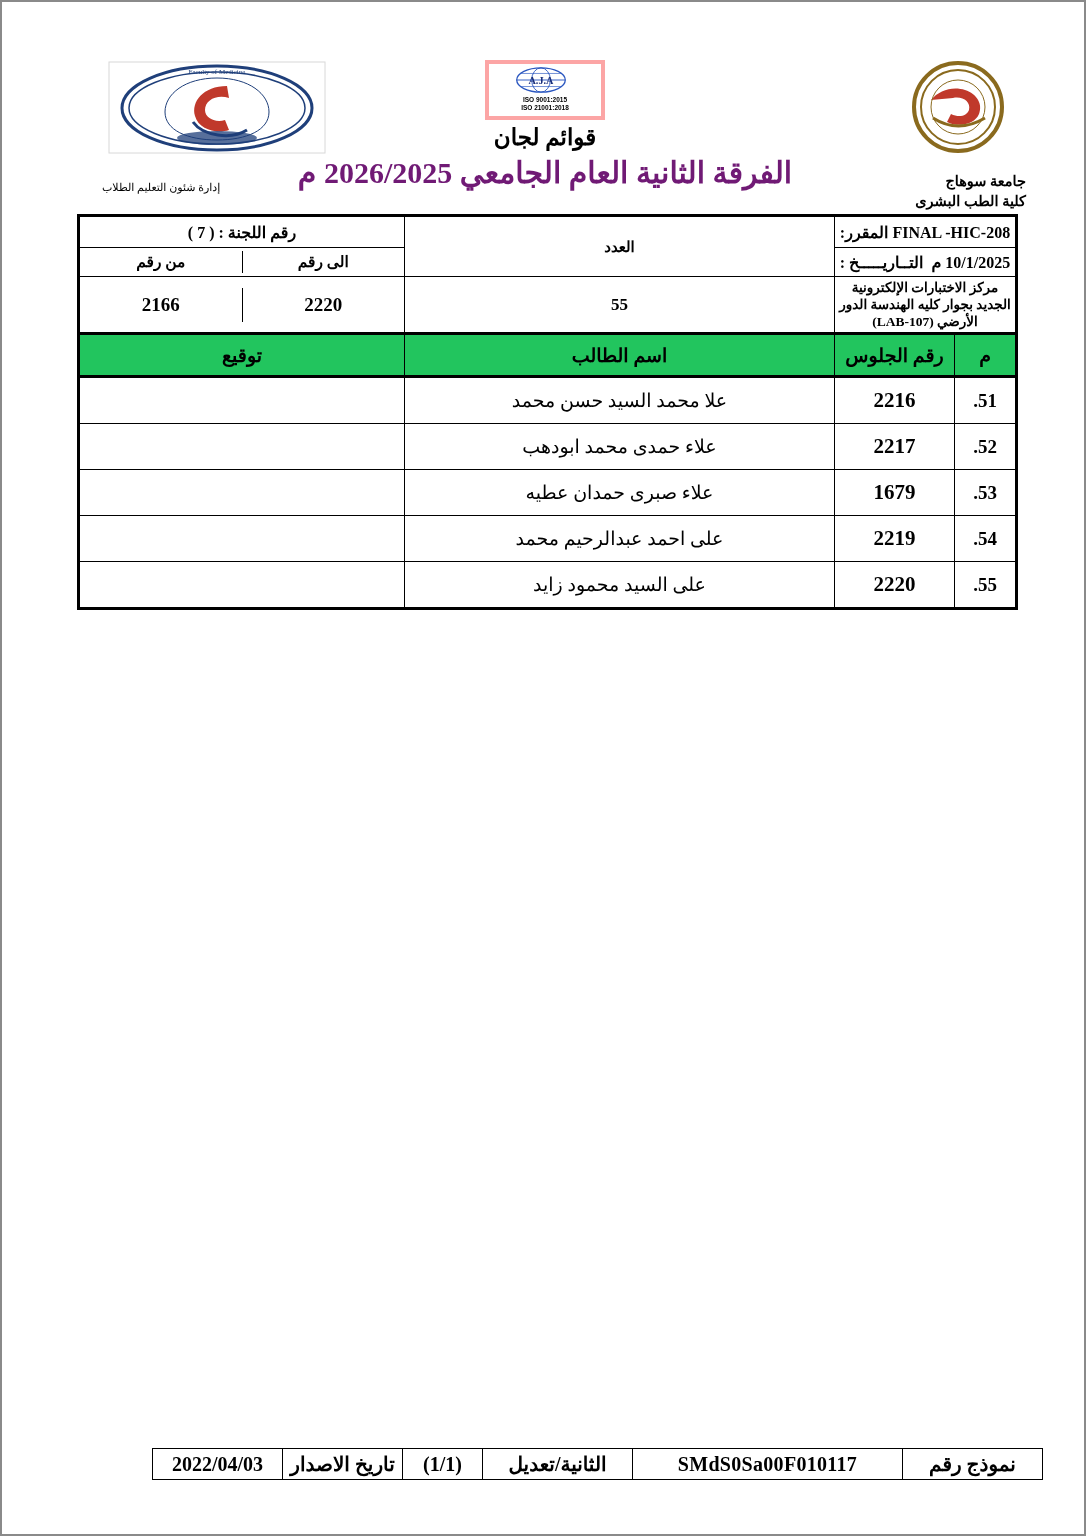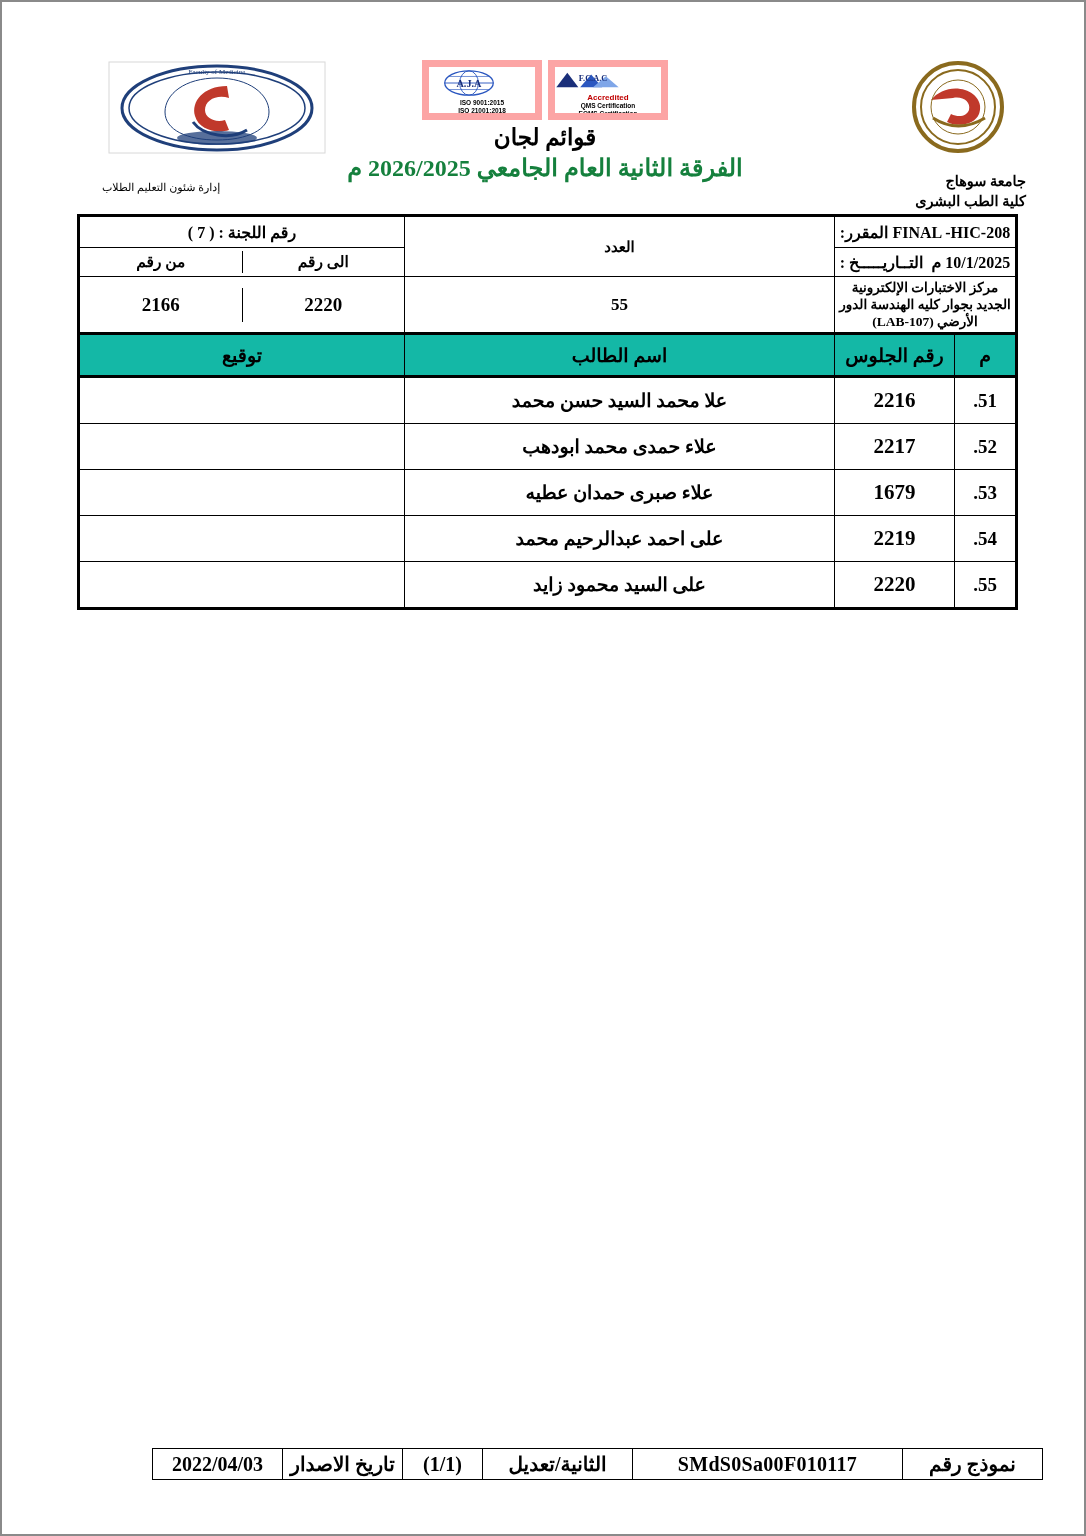--- a/index.html
+++ b/index.html
@@ -54,23 +54,23 @@
     left: 50%;
     transform: translateX(-50%);
     top: 28px;
     width: 280px;
     height: 60px;
     display: flex;
     gap: 6px;
     justify-content: center;
   }
   .cert-box {
-    border: 7px solid #fca5a5;
+    border: 4px solid #fca5a5;
     box-sizing: border-box;
-    padding: 2px 10px;
+    padding: 2px 4px;
     text-align: center;
     font-size: 7px;
     line-height: 1.15;
     color: #1a2f7a;
     font-weight: bold;
     width: 120px;
     position: relative;
     overflow: hidden;
   }
   .cert-box .cert-red {
@@ -93,23 +93,23 @@
   }
   .title-1 {
     font-family: "Liberation Serif", serif;
     font-size: 23px;
     font-weight: bold;
     color: #000;
     line-height: 1.25;
   }
   .title-2 {
     font-family: "Liberation Serif", serif;
-    font-size: 24px;
-    font-weight: bold;
-    color: #15803d;
+    font-size: 30px;
+    font-weight: bold;
+    color: #701a75;
     line-height: 1.3;
   }
   .dept-left {
     position: absolute;
     left: 60px;
     top: 149px;
     font-size: 11px;
     font-weight: normal;
     font-family: "Liberation Serif", serif;
   }
@@ -171,21 +171,21 @@
   }
   .cell-numlabel {
     font-size: 15.5px;
     font-weight: bold;
   }
   .cell-numval {
     font-size: 19px;
     font-weight: bold;
   }
   .hdr-row td {
-    background: #14b8a6;
+    background: #22c55e;
     font-size: 19px;
     font-weight: bold;
     height: 36px;
     border-top: 3px solid #000;
     border-bottom: 3px solid #000;
   }
   .data-row td {
     height: 41px;
   }
   .c-m {
@@ -193,21 +193,21 @@
     font-weight: bold;
     font-family: "Liberation Serif", serif;
   }
   .c-seat {
     font-size: 21px;
     font-weight: bold;
     font-family: "Liberation Serif", serif;
   }
   .c-name {
     font-size: 19px;
-    font-weight: bold;
+    font-weight: normal;
     font-family: "Liberation Serif", serif;
     text-align: center;
   }
   .c-sign { }
 
   
   .footer-table {
     position: absolute;
     bottom: 28px;
     left: 110px;
@@ -245,32 +245,20 @@
           <ellipse cx="110" cy="48" rx="88" ry="36" fill="none" stroke="#1f3f7a" stroke-width="1.5"></ellipse>
           <path d="M110 18 C 78 18 58 34 58 52 C 58 70 80 80 110 80 C 140 80 162 70 162 52 C 162 34 142 18 110 18 Z" fill="#ffffff" stroke="#1f3f7a" stroke-width="1"></path>
           <path d="M120 26 C 96 26 84 42 88 56 C 92 70 110 74 122 70 L 118 60 C 108 63 98 58 98 50 C 98 40 110 34 122 38 Z" fill="#c0392b"></path>
           <path d="M86 62 C 96 76 124 80 140 70" fill="none" stroke="#1f3f7a" stroke-width="3"></path>
           <ellipse cx="110" cy="78" rx="40" ry="7" fill="#1f3f7a" opacity="0.75"></ellipse>
           <text x="110" y="14" font-size="7" fill="#1f3f7a" text-anchor="middle" font-family="Liberation Serif, serif">Faculty of Medicine</text>
         </svg>
       </div>
 
       <div class="cert-block">
-        <div class="cert-box">
-          <svg viewBox="0 0 116 24" width="116" height="22">
-            <path d="M18 20 L30 4 L42 20 Z" fill="#1a2f7a"></path>
-            <path d="M44 20 L56 6 L68 20 Z" fill="#2b57c0"></path>
-            <path d="M58 20 L72 8 L86 20 Z" fill="#7fa6e8"></path>
-            <text x="58" y="13" font-size="9" fill="#1a2f7a" text-anchor="middle" font-weight="bold" font-family="Liberation Serif, serif">F.C.A.C</text>
-          </svg>
-          <div class="cert-red">Accredited</div>
-          <div class="cert-sm">QMS Certification</div>
-          <div class="cert-sm">EQMS Certification</div>
-          <div class="cert-sm">CAB # 012207</div>
-        </div>
         <div class="cert-box">
           <svg viewBox="0 0 116 30" width="112" height="28">
             <ellipse cx="58" cy="15" rx="26" ry="13" fill="none" stroke="#2b57c0" stroke-width="1.4"></ellipse>
             <ellipse cx="58" cy="15" rx="10" ry="13" fill="none" stroke="#2b57c0" stroke-width="1"></ellipse>
             <line x1="32" y1="15" x2="84" y2="15" stroke="#2b57c0" stroke-width="1"></line>
             <line x1="36" y1="8" x2="80" y2="8" stroke="#2b57c0" stroke-width=".7"></line>
             <line x1="36" y1="22" x2="80" y2="22" stroke="#2b57c0" stroke-width=".7"></line>
             <text x="58" y="19" font-size="11" fill="#1a2f7a" text-anchor="middle" font-weight="bold" font-family="Liberation Serif, serif">A.J.A</text>
           </svg>
           <div class="cert-sm">ISO 9001:2015</div>

